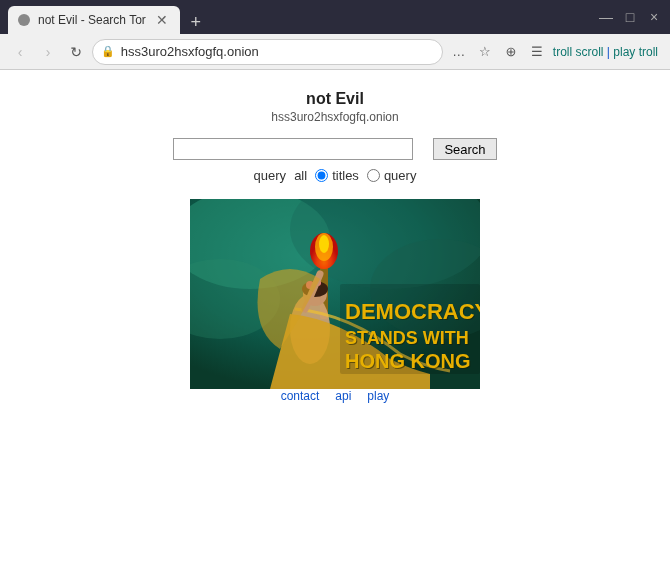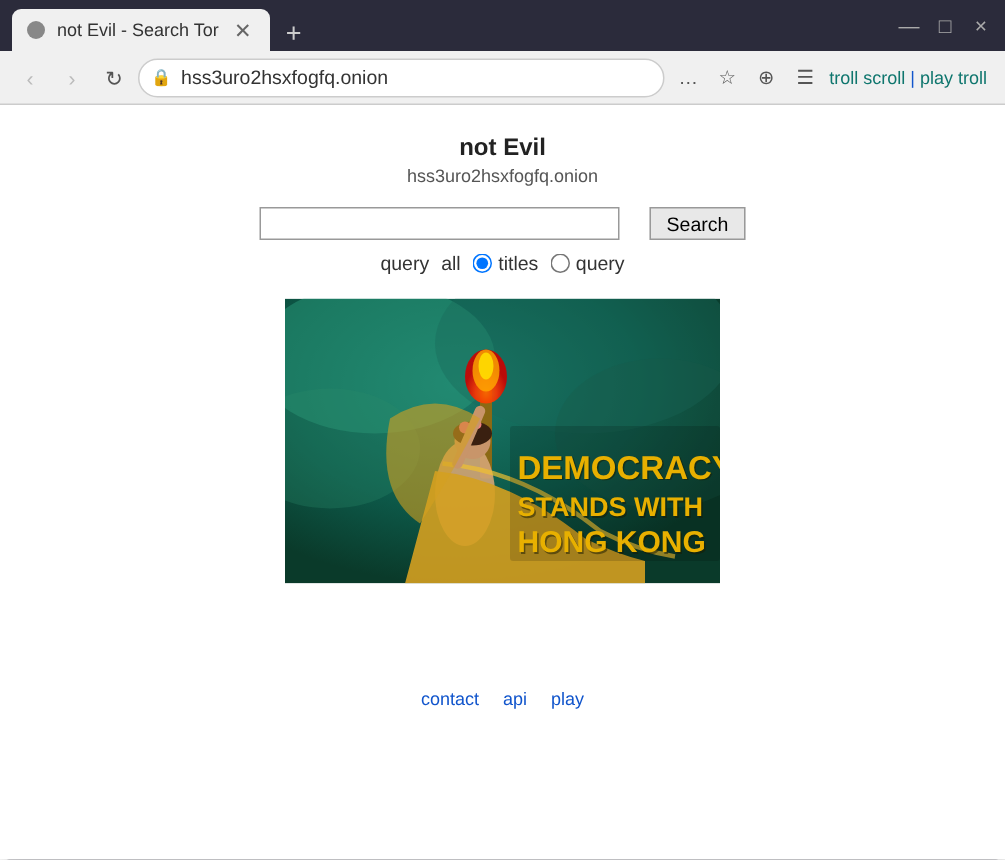--- a/index.html
+++ b/index.html
@@ -257,21 +257,21 @@
 
     .poster-svg {
       width: 100%;
       height: 100%;
     }
 
     
     .footer-links {
       flex: 1;
       display: flex;
-      align-items: center;
+      align-items: flex-start;
       padding-bottom: 20px;
       gap: 8px;
       font-size: 12px;
     }
 
     .footer-links a {
       color: #1155cc;
       text-decoration: none;
     }
 

